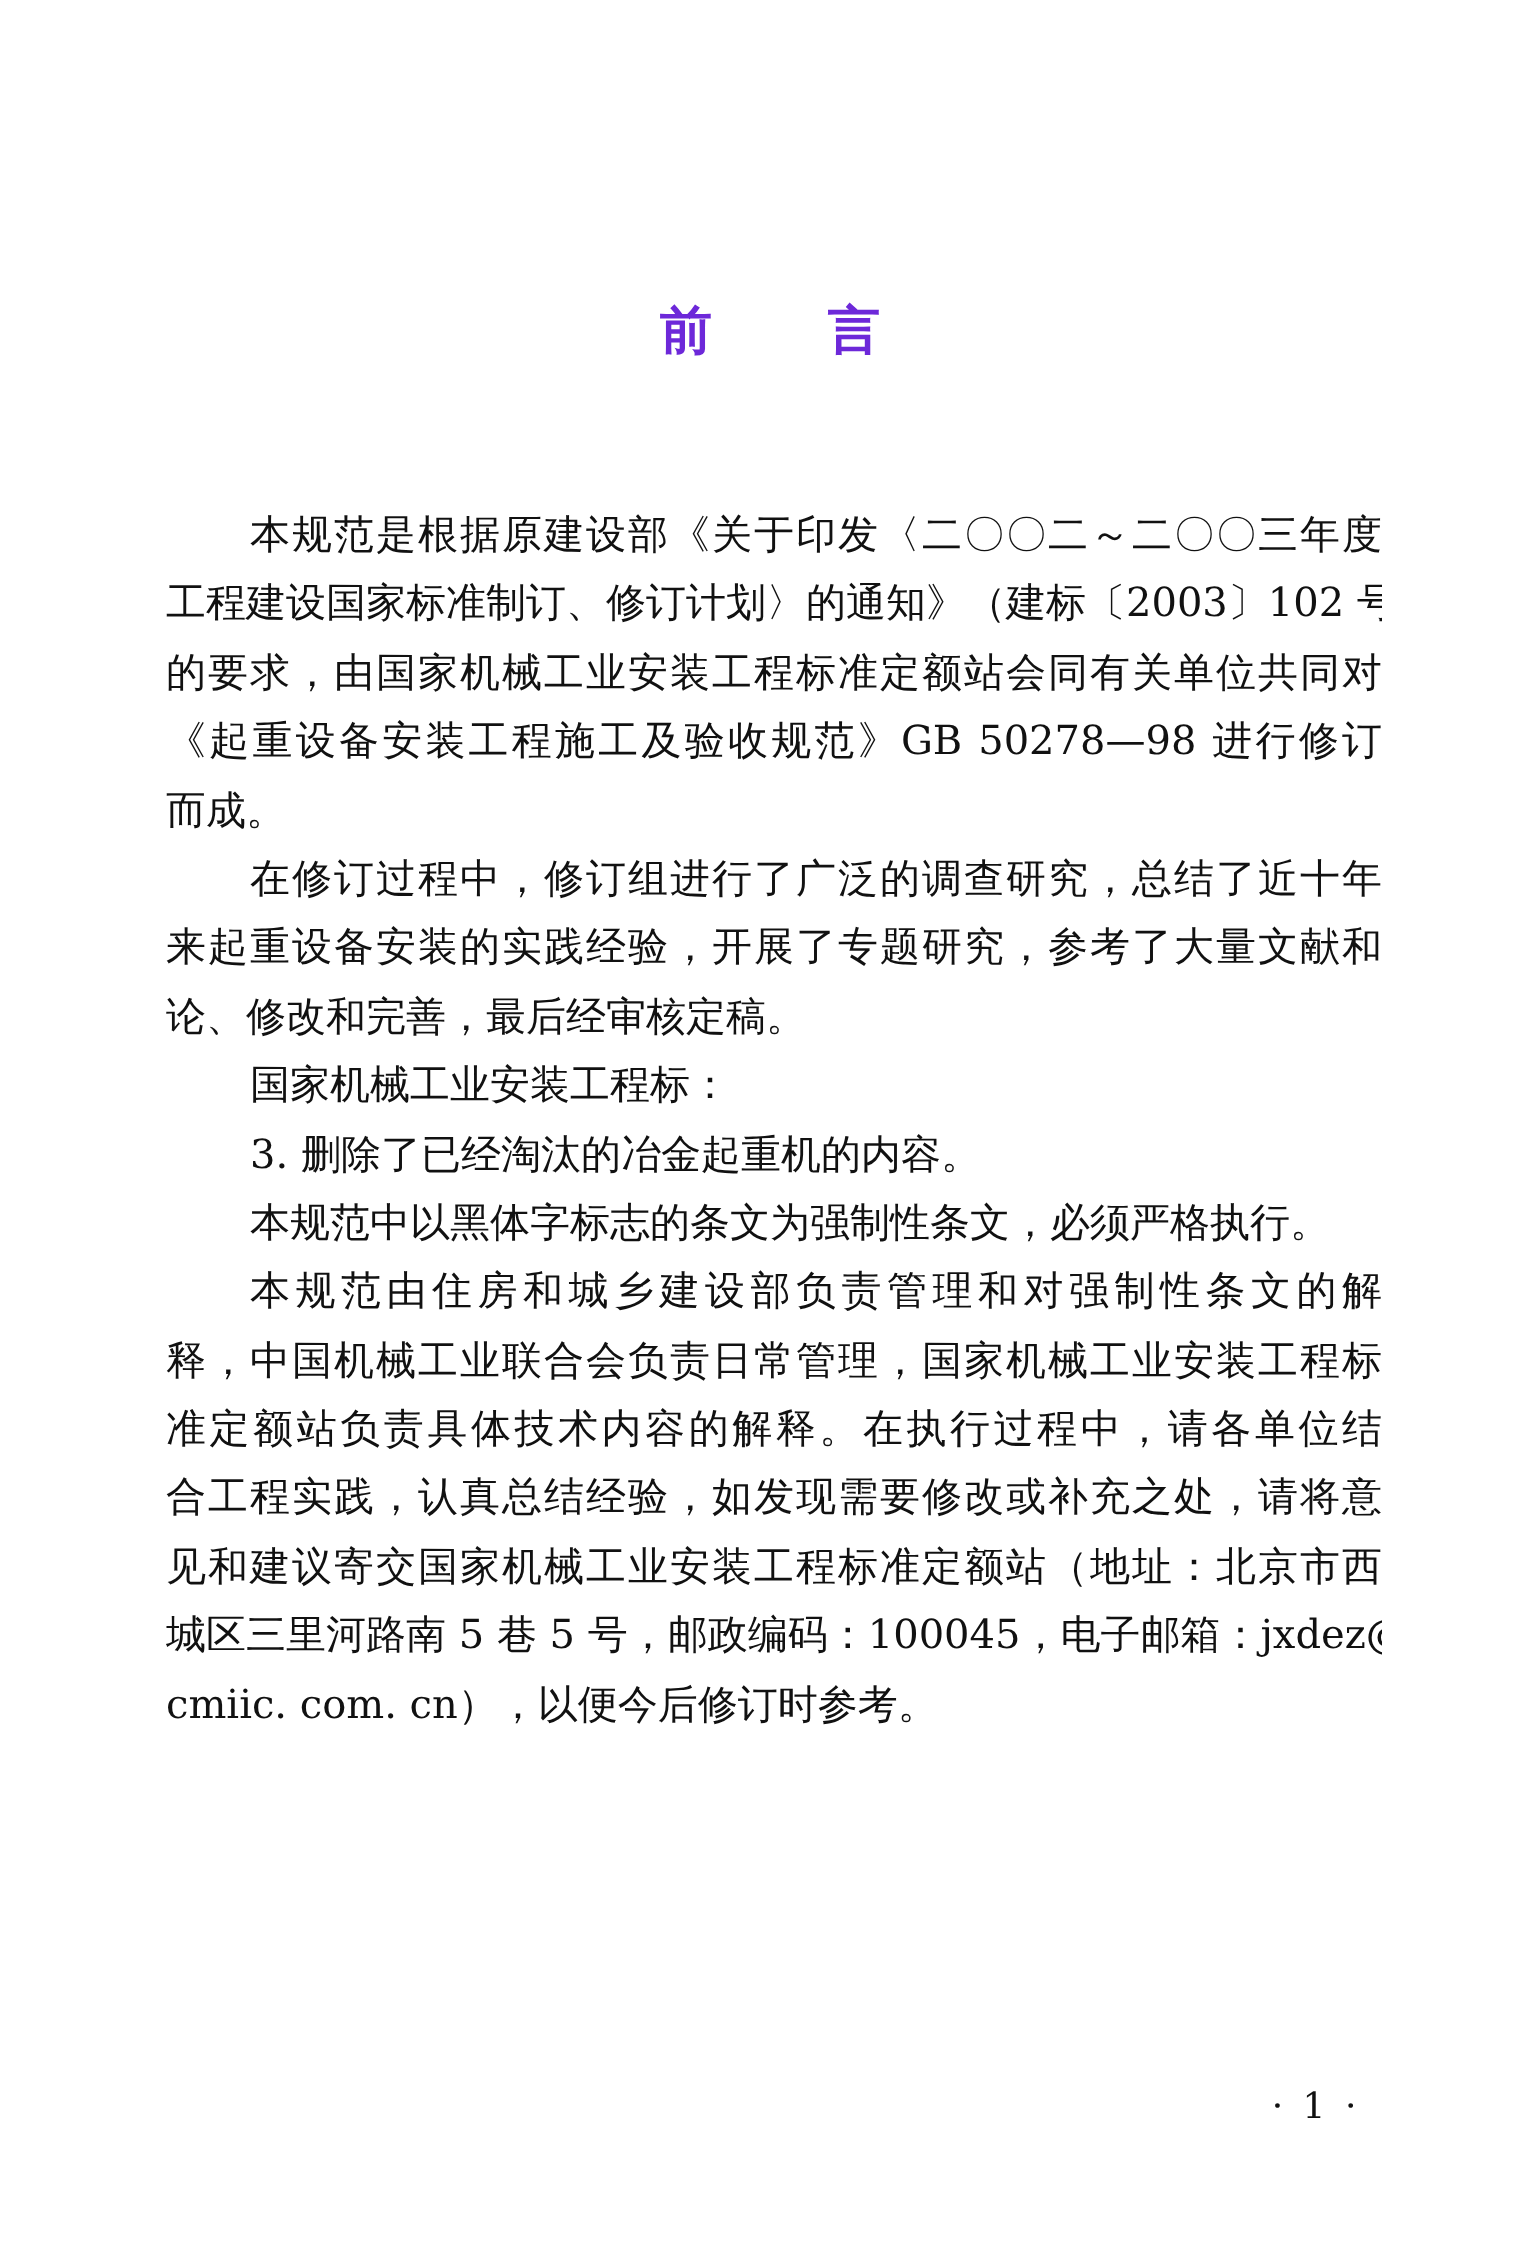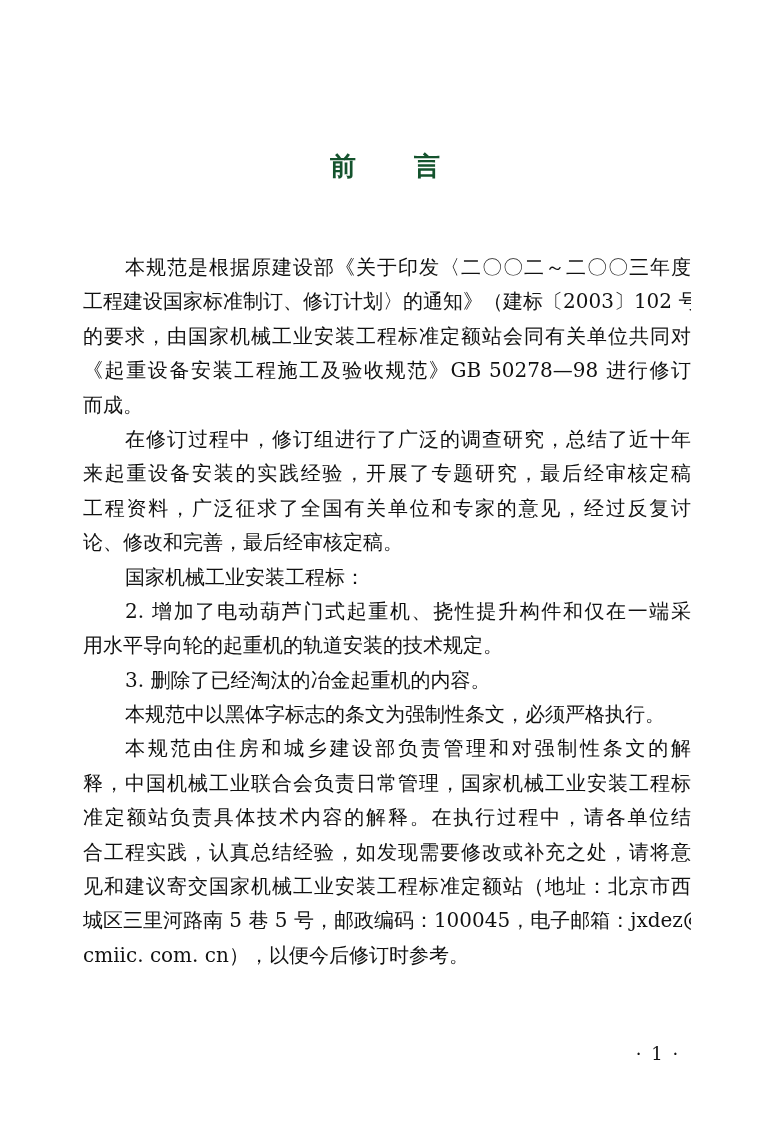--- a/index.html
+++ b/index.html
@@ -20,21 +20,21 @@
     top: 148px;
     left: 0;
     width: 770px;
     text-align: center;
     font-family: "DejaVu Sans", "Liberation Sans", sans-serif;
     font-weight: bold;
     font-size: 26px;
     letter-spacing: 58px;
     text-indent: 58px;
     line-height: 36px;
-    color: #14532d;
+    color: #6d28d9;
   }
   .body-text {
     position: absolute;
     top: 250px;
     left: 83px;
     width: 608px;
   }
   .line {
     display: block;
     height: 34.4px;
@@ -73,34 +73,29 @@
   <div>
     <span class="line indent">本规范是根据原建设部《关于印发〈二〇〇二～二〇〇三年度</span>
     <span class="line">工程建设国家标准制订、修订计划〉的通知》（建标〔2003〕102 号文）</span>
     <span class="line">的要求，由国家机械工业安装工程标准定额站会同有关单位共同对</span>
     <span class="line">《起重设备安装工程施工及验收规范》GB 50278—98 进行修订</span>
     <span class="line last">而成。</span>
   </div>
 
   <div>
     <span class="line indent">在修订过程中，修订组进行了广泛的调查研究，总结了近十年</span>
-    <span class="line">来起重设备安装的实践经验，开展了专题研究，最后经审核定稿</span>
-    <span class="line">工程资料，广泛征求了全国有关单位和专家的意见，经过反复讨</span>
+    <span class="line">来起重设备安装的实践经验，开展了专题研究，参考了大量文献和</span>
     <span class="line last">论、修改和完善，最后经审核定稿。</span>
   </div>
 
   <div>
     <span class="line indent last">国家机械工业安装工程标：</span>
   </div>
 
 
-  <div>
-    <span class="line indent">2. 增加了电动葫芦门式起重机、挠性提升构件和仅在一端采</span>
-    <span class="line last">用水平导向轮的起重机的轨道安装的技术规定。</span>
-  </div>
 
   <div>
     <span class="line indent last">3. 删除了已经淘汰的冶金起重机的内容。</span>
   </div>
 
   <div>
     <span class="line indent last">本规范中以黑体字标志的条文为强制性条文，必须严格执行。</span>
   </div>
 
   <div>

